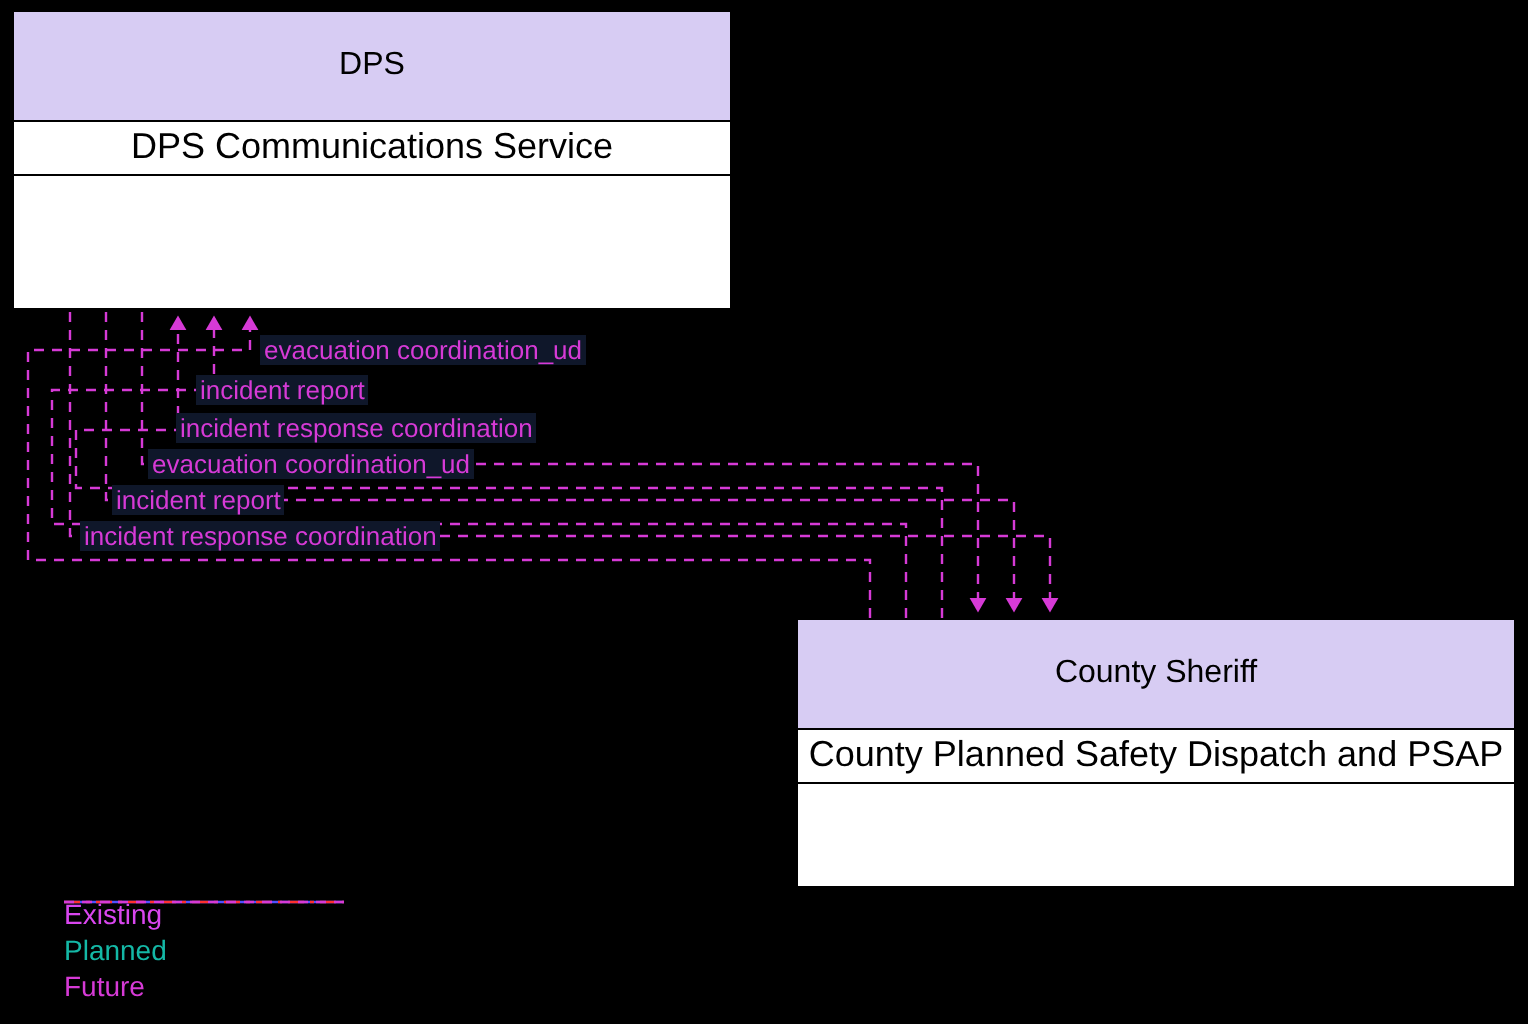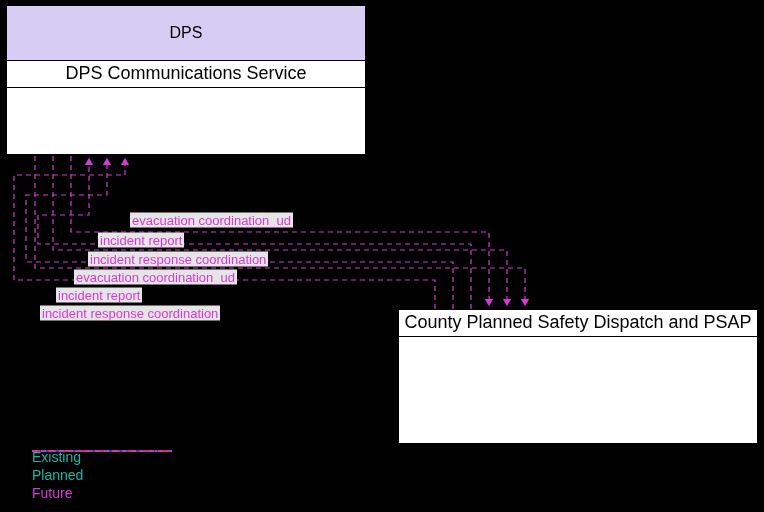--- a/index.html
+++ b/index.html
@@ -39,56 +39,56 @@
   .flow-line {
     stroke: #d63ad6;
     stroke-width: 1.2;
     stroke-dasharray: 5 4;
     fill: none;
   }
   .flow-label {
     position: absolute;
     font-size: 13px;
     color: #d63ad6;
-    background: #e5e5e5;
+    background: #0f172a;
     padding: 0 2px;
     white-space: nowrap;
     transform: translateY(-50%);
-    margin-top: 45px;
   }
   .legend {
     position: absolute;
     left: 32px;
     bottom: 10px;
   }
   .legend-row {
     display: flex;
     align-items: center;
     column-gap: 20px;
     height: 18px;
   }
   .legend-line {
     width: 140px;
   }
   .legend-label {
     font-size: 14px;
   }
-  .legend-existing { color: #14b8a6; }
+  .legend-existing { color: #d946ef; }
   .legend-planned  { color: #14b8a6; }
   .legend-future   { color: #d63ad6; }
 </style>
 </head>
 <body>
 
 <div class="entity" style="left:6px; top:5px; width:360px; height:150px;">
   <div class="entity-header">DPS</div>
   <div class="entity-title">DPS Communications Service</div>
 </div>
 
 <div class="entity" style="left:398px; top:309px; width:360px; height:135px;">
+  <div class="entity-header">County Sheriff</div>
   <div class="entity-title">County Planned Safety Dispatch and PSAP</div>
 </div>
 
 <svg width="764" height="512">
   <defs>
     <marker id="arrow" markerWidth="9" markerHeight="9" refX="6" refY="4.5" orient="auto">
       <path d="M1,1 L7,4.5 L1,8 Z" fill="#d63ad6"></path>
     </marker>
   </defs>
 

